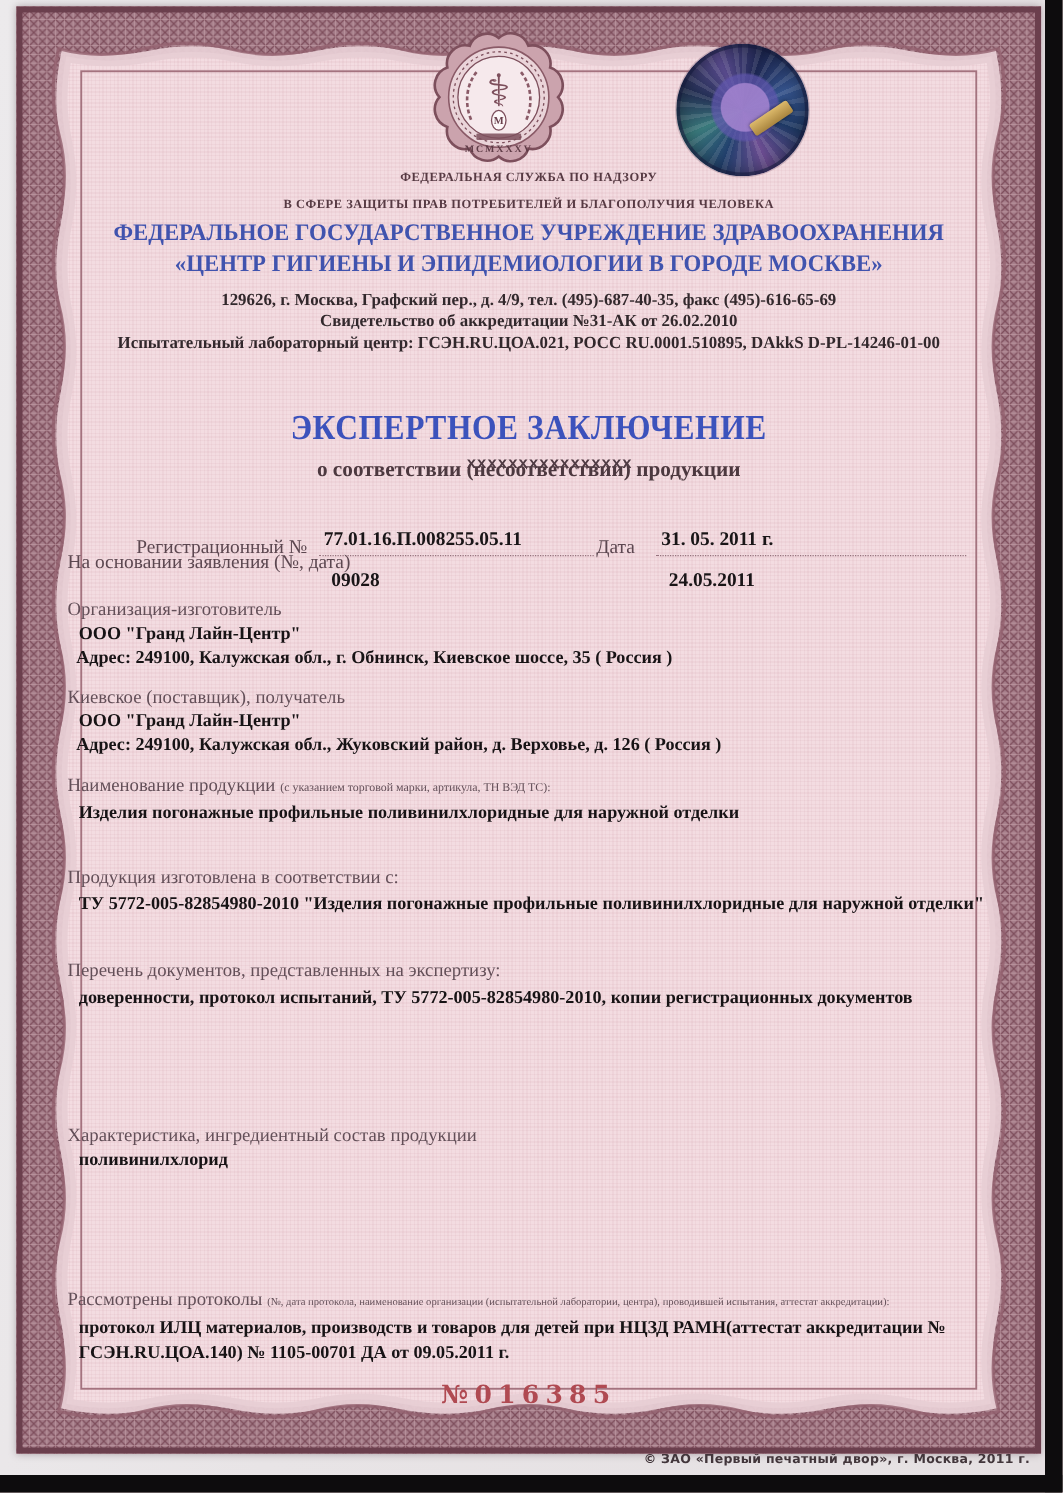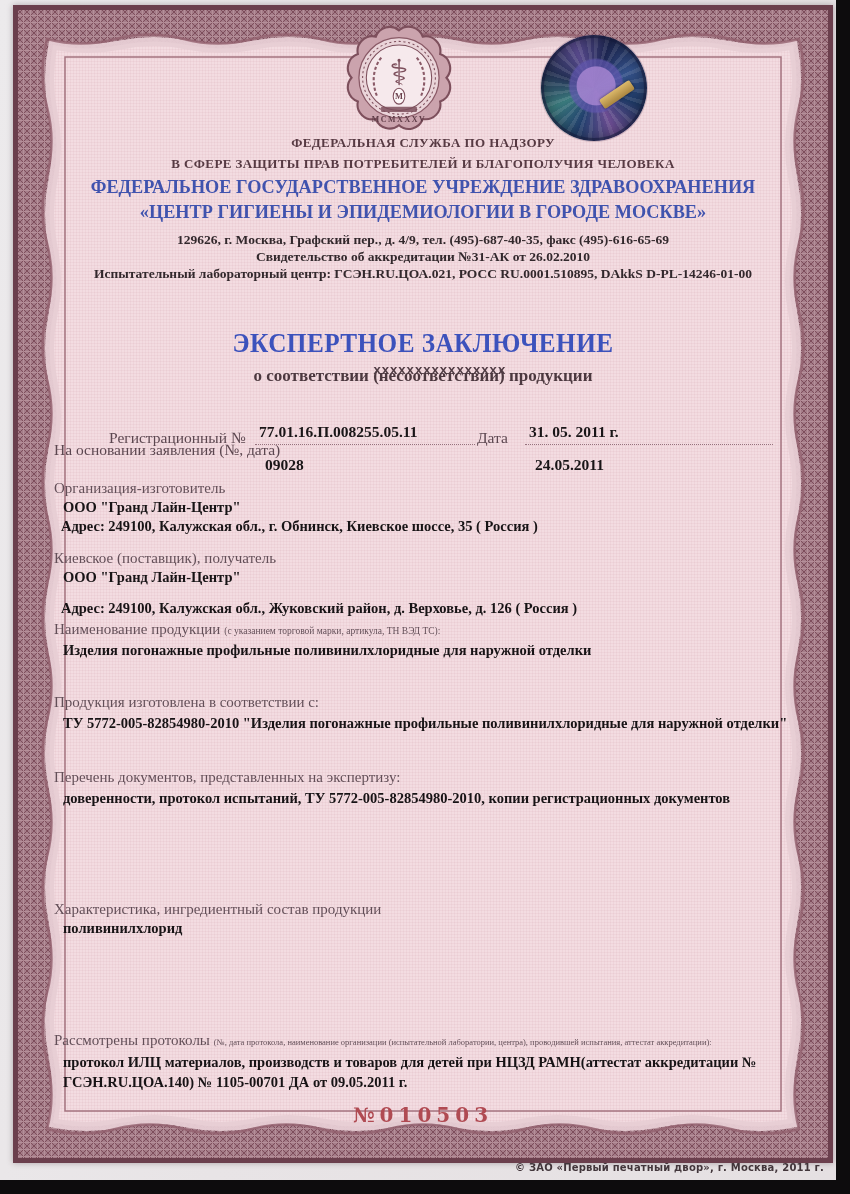--- a/index.html
+++ b/index.html
@@ -20,21 +20,21 @@
     background-image:
       repeating-linear-gradient(0deg, rgba(187,121,136,.08) 0 1px, rgba(0,0,0,0) 1px 3px),
       repeating-linear-gradient(90deg, rgba(187,121,136,.08) 0 1px, rgba(0,0,0,0) 1px 3px);
     box-shadow:0 0 6px rgba(60,40,50,.35);
   }
   .frame{position:absolute;left:0;top:0;z-index:1;pointer-events:none;}
   .content{position:absolute;inset:0;z-index:2;}
 
   
   .hdr{position:absolute;left:0;right:0;top:127px;text-align:center;color:#573a43;}
-  .hdr-line1,.hdr-line2{font-size:13px;font-weight:bold;letter-spacing:.4px;line-height:21px;}
+  .hdr-line1,.hdr-line2{font-size:10px;font-weight:bold;letter-spacing:.4px;line-height:21px;}
   .org-line{display:block;font-size:19px;font-weight:bold;color:#4053ae;line-height:25px;
             transform:scaleX(.96);transform-origin:center;letter-spacing:0;}
   .addr{font-size:13.5px;color:#32282c;line-height:17px;font-weight:600;}
   .addr-first{margin-top:7px;}
 
   
   .rosette{position:absolute;left:333px;top:19px;width:106px;height:116px;}
   .holo{
     position:absolute;left:528px;top:30px;width:106px;height:106px;border-radius:50%;
     background:
@@ -164,21 +164,21 @@
 
     <div class="section" style="top:474px">
       <div class="sec-label">Организация-изготовитель</div>
       <div class="sec-value" style="margin-top:0">ООО "Гранд Лайн-Центр"</div>
       <div class="sec-value" style="margin-top:0;padding-left:7px">Адрес: 249100, Калужская обл., г. Обнинск, Киевское шоссе, 35 ( Россия )</div>
     </div>
 
     <div class="section" style="top:544px">
       <div class="sec-label">Киевское (поставщик), получатель</div>
       <div class="sec-value" style="margin-top:0">ООО "Гранд Лайн-Центр"</div>
-      <div class="sec-value" style="margin-top:12px;padding-left:7px">Адрес: 249100, Калужская обл., Жуковский район, д. Верховье, д. 126 ( Россия )</div>
+      <div class="sec-value" style="margin-top:0;padding-left:7px">Адрес: 249100, Калужская обл., Жуковский район, д. Верховье, д. 126 ( Россия )</div>
     </div>
 
     <div class="section" style="top:615px">
       <div>
         <span class="sec-label">Наименование продукции</span>
         <span class="sec-note">(с указанием торговой марки, артикула, ТН ВЭД ТС):</span>
       </div>
       <div class="sec-value">Изделия погонажные профильные поливинилхлоридные для наружной отделки</div>
     </div>
 
@@ -197,19 +197,19 @@
       <div class="sec-value" style="margin-top:0">поливинилхлорид</div>
     </div>
 
     <div class="section" style="top:1026px">
       <div>
         <span class="sec-label">Рассмотрены протоколы </span><span class="sec-note" style="font-size:8.5px">(№, дата протокола, наименование организации (испытательной лаборатории, центра), проводившей испытания, аттестат аккредитации):</span>
       </div>
       <div class="sec-value" style="line-height:20px">протокол ИЛЦ материалов, производств и товаров для детей при НЦЗД РАМН(аттестат аккредитации № ГСЭН.RU.ЦОА.140) № 1105-00701 ДА от 09.05.2011 г.</div>
     </div>
 
-    <div class="serial">№010503</div>
+    <div class="serial">№016385</div>
   </div>
 </div>
 
 <div class="copyright">© ЗАО «Первый печатный двор»,  г. Москва,  2011 г.</div>
 <div class="strip-black-right"></div>
 <div class="strip-black-bottom"></div>
 
 </body></html>

